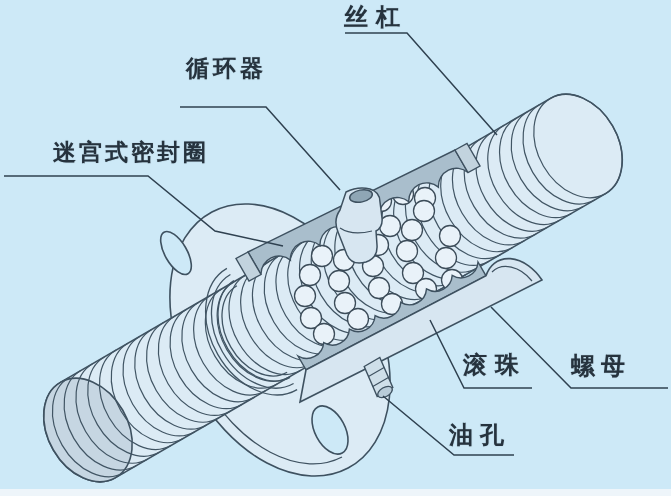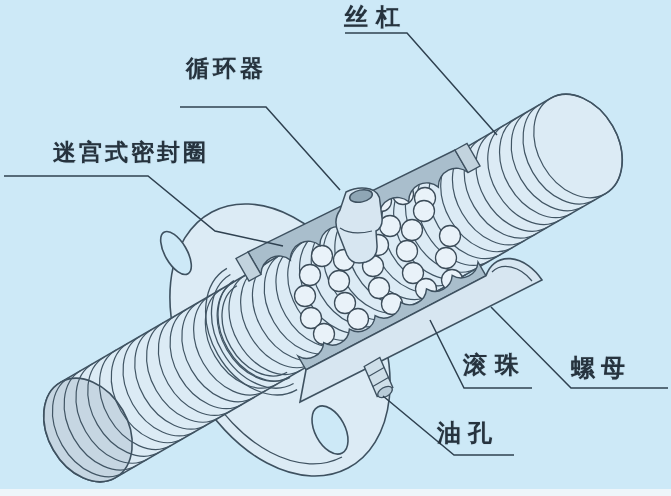--- a/index.html
+++ b/index.html
@@ -157,15 +157,15 @@
     <path d="M 532,388 L 464,388 L 430,320"></path>
     <path d="M 668,388 L 571,388 L 491,307"></path>
     <path d="M 514,455 L 454,455 L 383,396"></path>
   </g>
 </svg>
 
   <div class="lbl" style="left:344px;top:4px;letter-spacing:8px;">丝杠</div>
   <div class="lbl sm" style="left:186px;top:56px;letter-spacing:4px;">循环器</div>
   <div class="lbl sm" style="left:24px;top:140px;letter-spacing:3px;margin-left:29px;">迷宫式密封圈</div>
   <div class="lbl" style="left:463px;top:354px;letter-spacing:8px;font-family:Liberation Mono, monospace;">滚珠</div>
-  <div class="lbl" style="left:571px;top:355px;letter-spacing:6px;">螺母</div>
-  <div class="lbl" style="left:437px;top:422px;letter-spacing:7px;font-family:Liberation Mono, monospace;">油孔</div>
+  <div class="lbl" style="left:571px;top:355px;letter-spacing:6px;font-family:Liberation Mono, monospace;">螺母</div>
+  <div class="lbl" style="left:449px;top:422px;letter-spacing:7px;">油孔</div>
 </div>
 
 </body></html>

